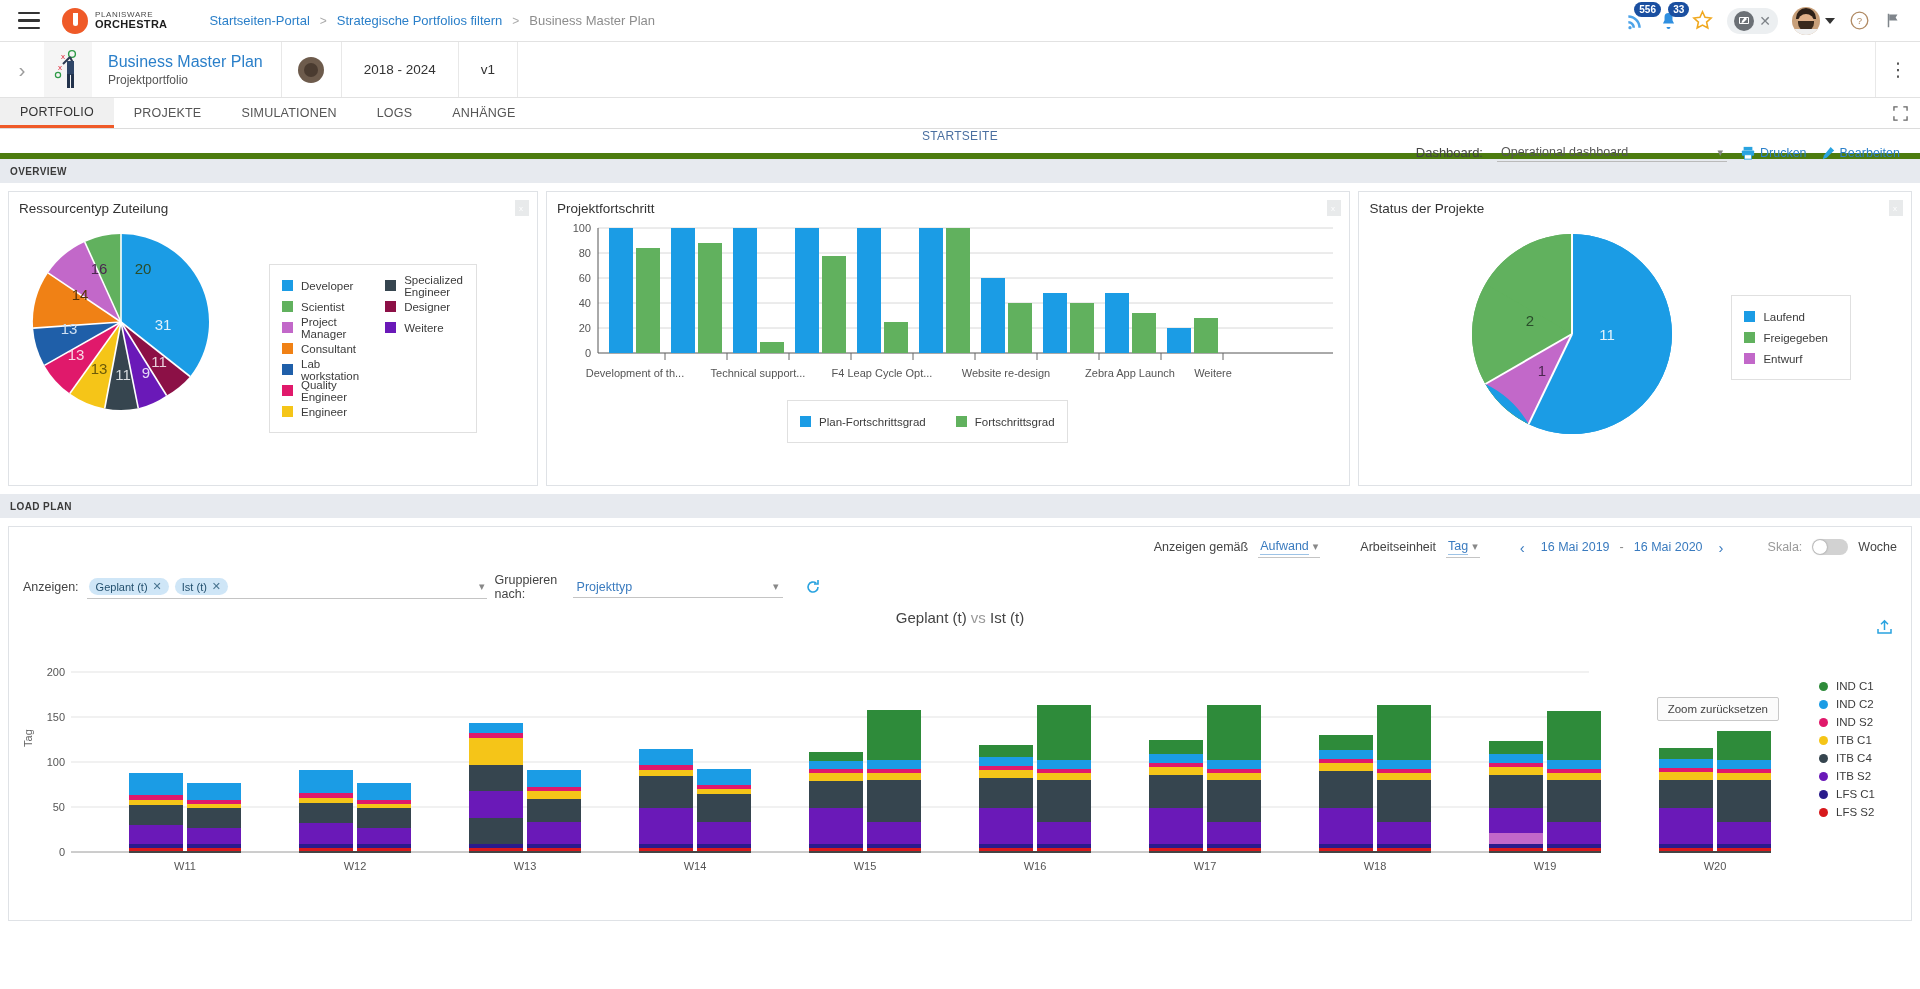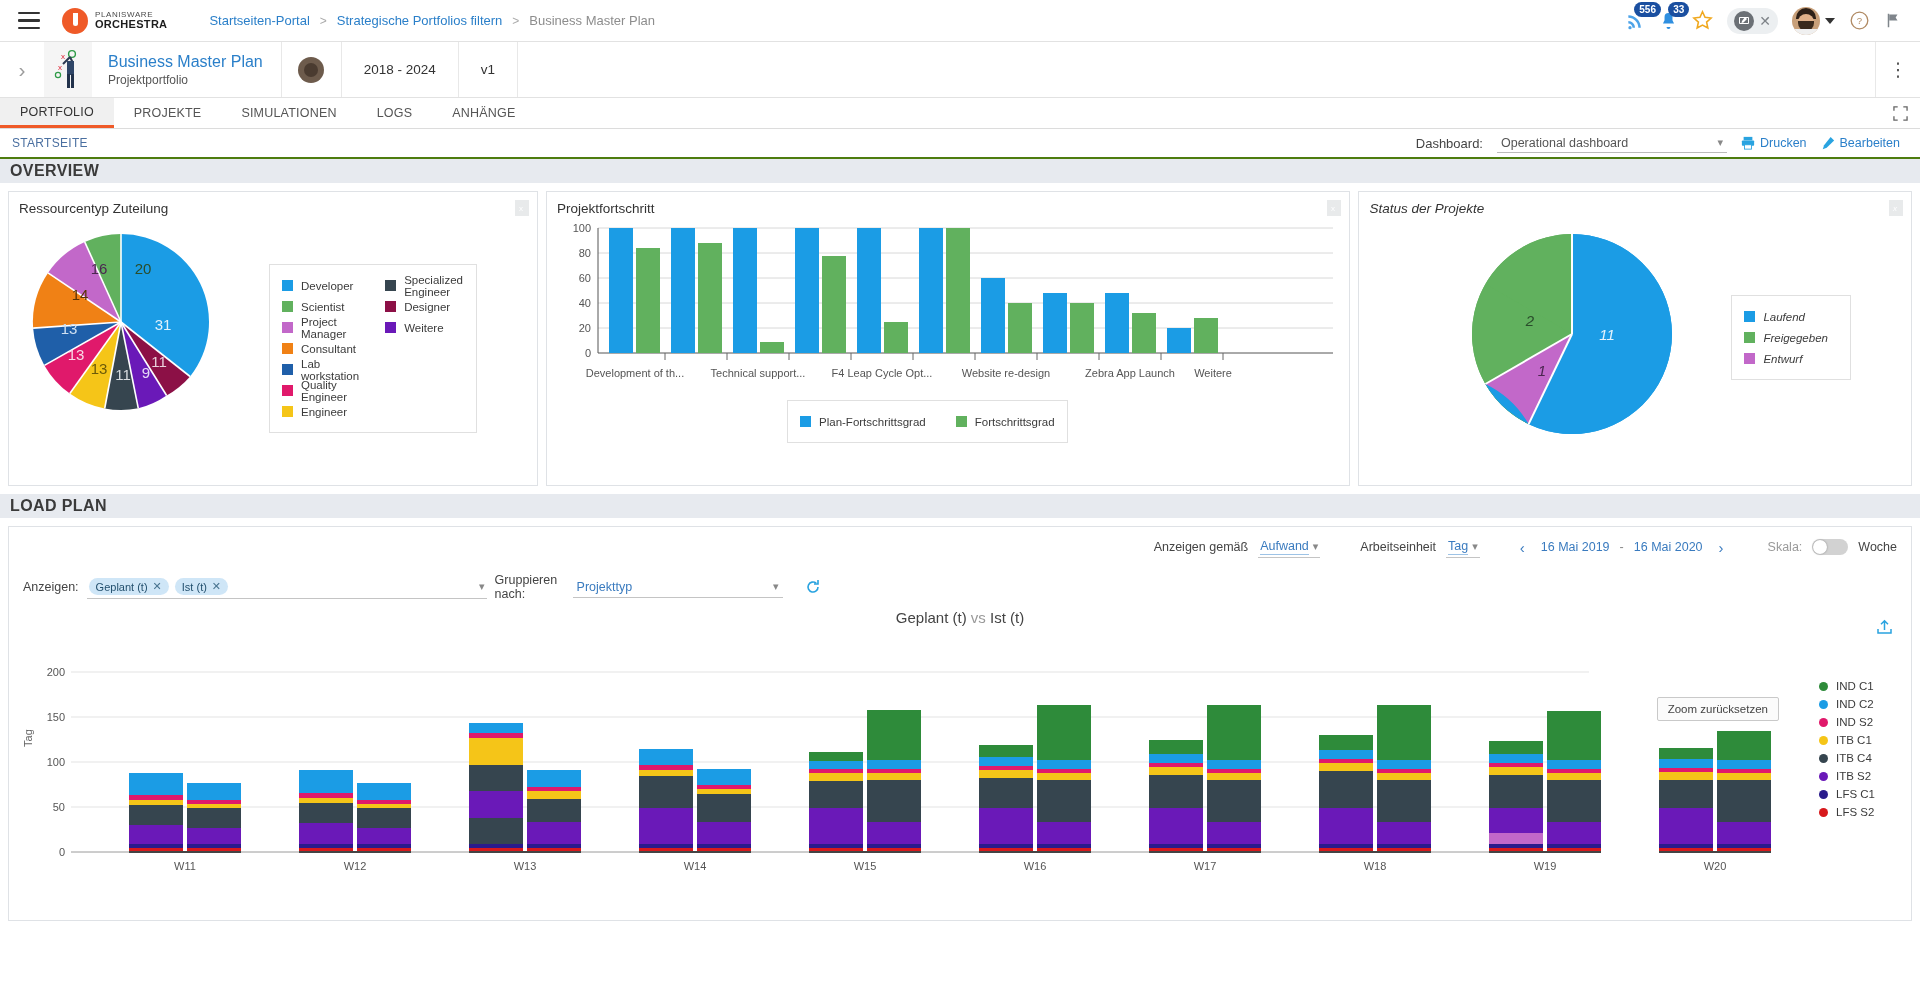--- a/index.html
+++ b/index.html
@@ -61,37 +61,37 @@
   .oh-rest{ flex:1; border-right:1px solid #e8e8e8;}
   .oh-dots{ width:44px; display:flex;align-items:center;justify-content:center; color:#555; font-size:19px; cursor:pointer;}
 
   
   .tabs{ height:31px; display:flex; align-items:stretch; border-bottom:1px solid #dcdcdc;background:#fff; position:relative;}
   .tab{ display:flex;align-items:center; padding:0 20px; font-size:12.5px; color:#555; cursor:pointer; letter-spacing:.2px;}
   .tab.active{ background:#f0f0f0; color:#333; border-bottom:3px solid #ef5a28;}
   .tabs .expand{ margin-left:auto; width:40px; display:flex;align-items:center;justify-content:center;cursor:pointer;}
 
   
-  .subbar{ height:30px; display:flex; align-items:center; background:#fff; border-bottom:2px solid #4d7c0f; padding:0 12px; }
+  .subbar{ height:30px; display:flex; align-items:center; background:#fff; border-bottom:6px solid #4d7c0f; padding:0 12px;flex-direction:column; }
   .subbar .st{ font-size:12px; color:#4a6fa0; letter-spacing:.3px;}
   .subbar .right{ margin-left:auto; display:flex; align-items:center; gap:14px; padding-right:8px;}
   .dash-label{ font-size:13px; color:#444;}
   .dash-select{ width:230px; border:0; border-bottom:1px solid #bbb; font-size:12.5px; color:#555;
      display:flex; align-items:center; justify-content:space-between; padding:2px 4px; cursor:pointer;}
   .dash-select .chev{ color:#888; font-size:11px;}
   .linkbtn{ display:flex; align-items:center; gap:5px; font-size:12.5px; color:#2a7fc9; cursor:pointer;}
 
   
   .band{ background:#e7eaef; height:22px; display:flex; align-items:center; padding:12px 10px;
-    font-size:16px; font-weight:bold; color:#3a3a3a; letter-spacing:.4px;}
+    font-size:10px; font-weight:bold; color:#3a3a3a; letter-spacing:.4px;}
 
   
   .wrow{ display:flex; gap:8px; padding:8px 8px 0 8px; background:#fff;border-radius:9px;}
   .widget{ border:1px solid #dfe2e6; background:#fff; position:relative; height:295px; }
-  .w1{ width:539px;} .w2{ width:818px;} .w3{ width:563px;font-style:italic;}
+  .w1{ width:539px;} .w2{ width:818px;} .w3{ width:563px;}
   .w-title{ font-size:13.5px; color:#333; padding:9px 0 0 10px;}
   .w-xls{ position:absolute; right:8px; top:8px; width:14px; height:16px; opacity:.32; cursor:pointer;}
 
   .legendbox{ border:1px solid #e0e0e0; background:#fff; position:absolute; padding:10px 12px;}
   .lg-row{ display:flex; align-items:center; gap:8px; height:21px; font-size:11.5px; color:#3b3b3b;}
   .sw{ width:11px;height:11px;flex:none;}
 
   
   .lp{ border:1px solid #dfe2e6; margin:8px; background:#fff; height:395px; position:relative;}
   .lp-top{ display:flex; align-items:center; height:40px; padding:0 14px; font-size:12.5px; color:#444; justify-content:flex-end; gap:10px;}

